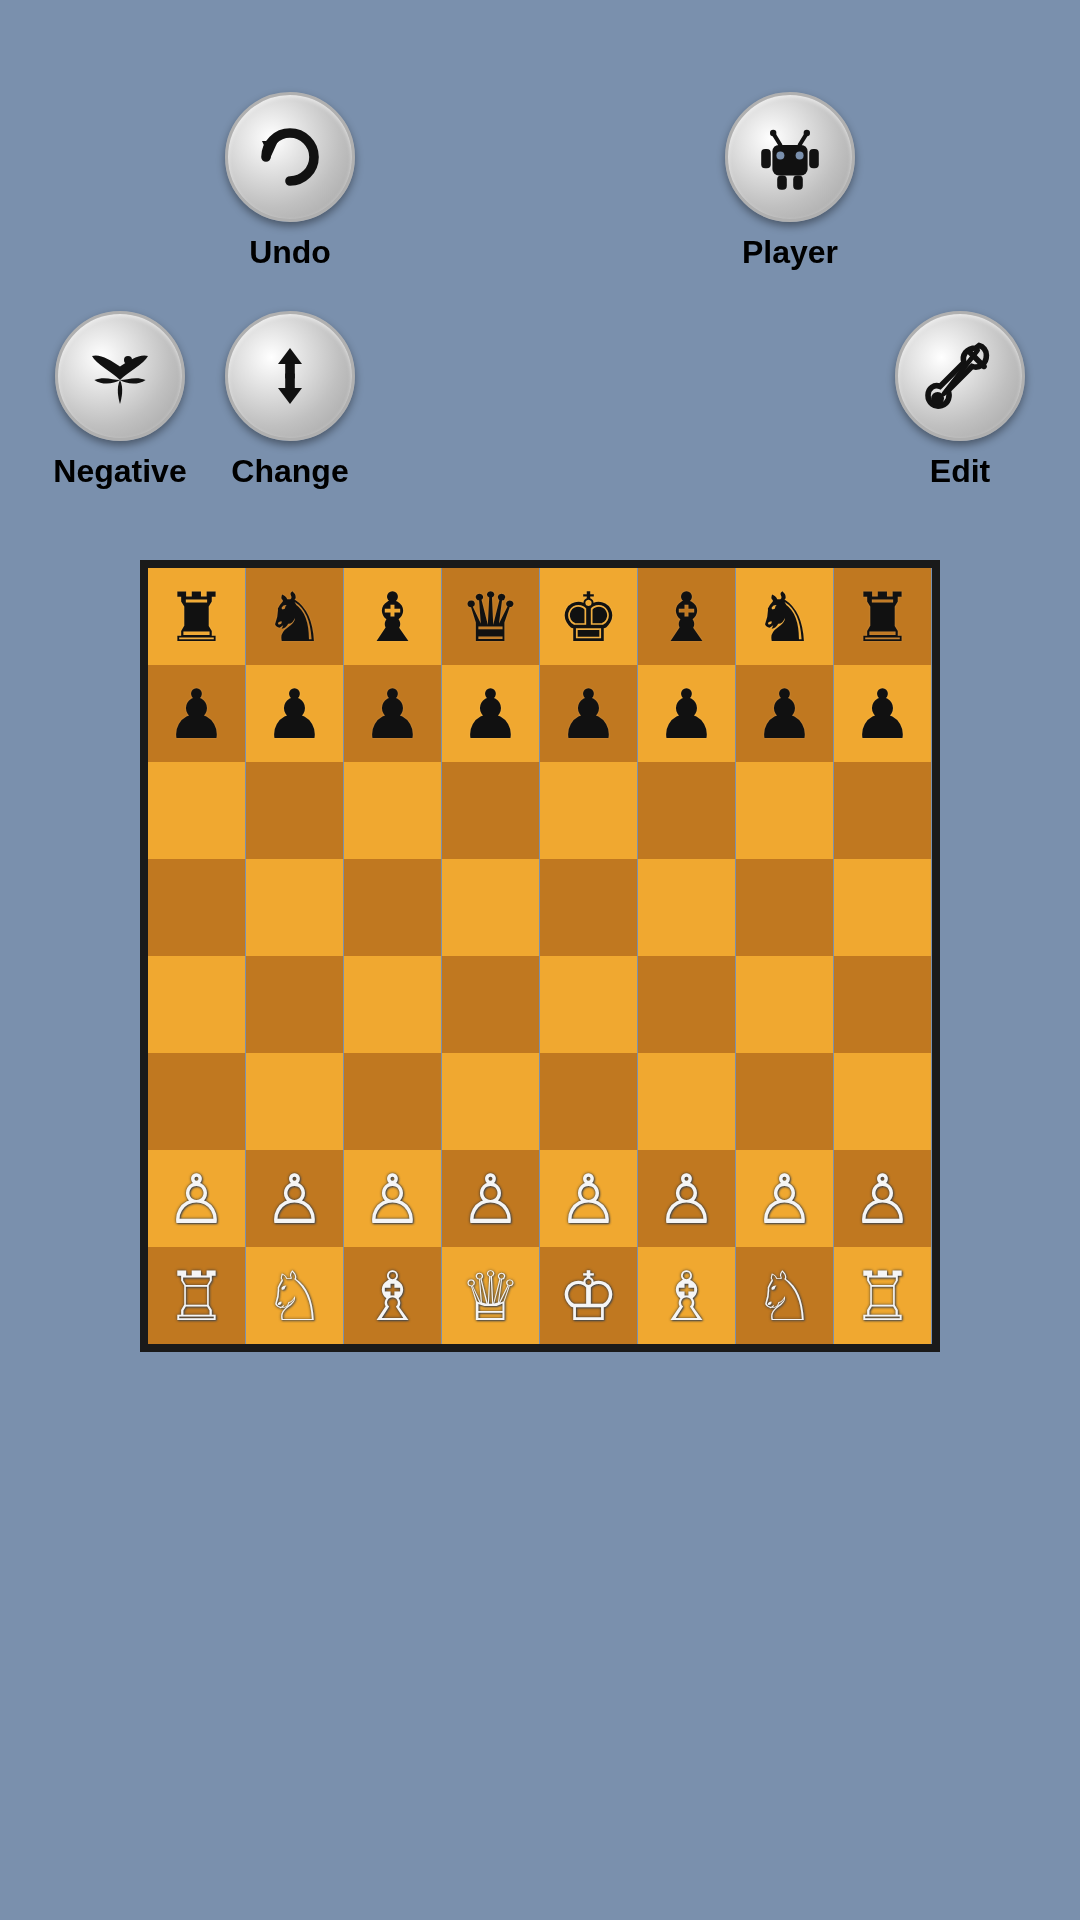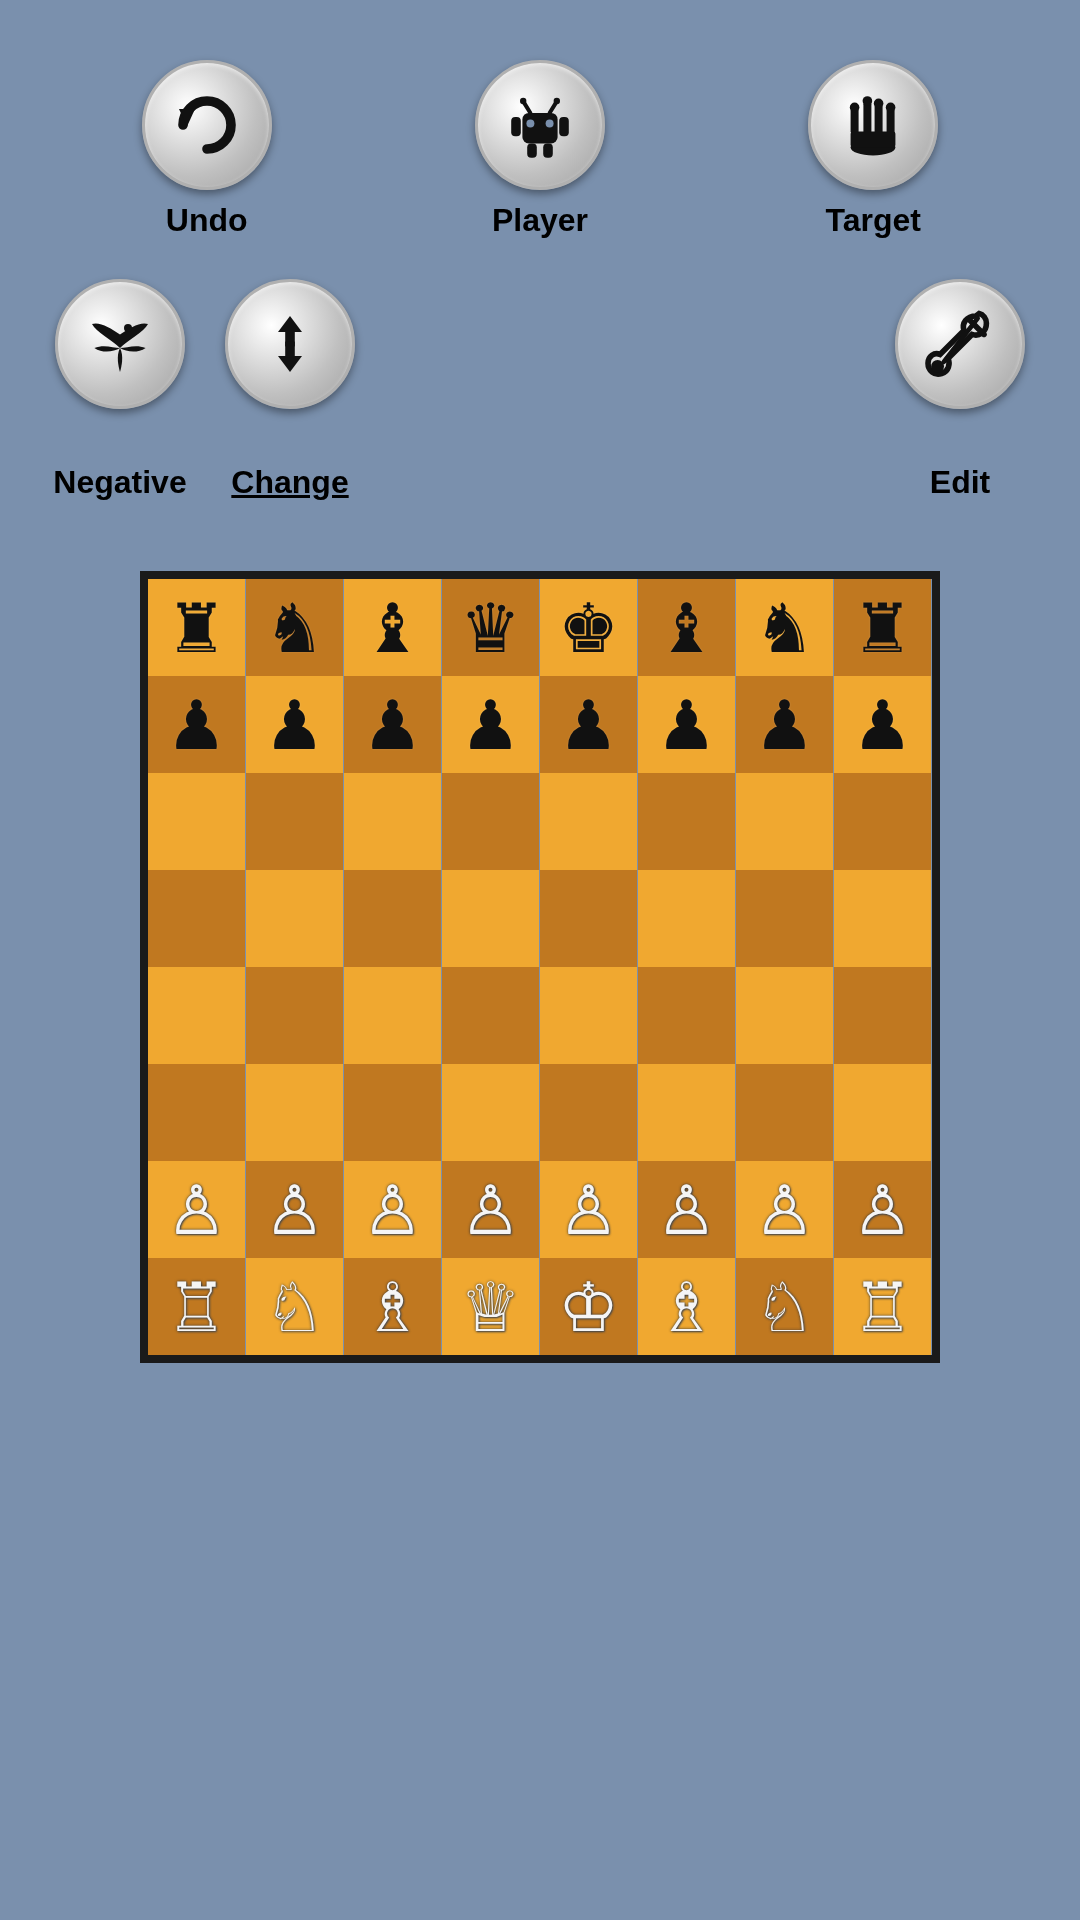--- a/index.html
+++ b/index.html
@@ -11,20 +11,21 @@
       font-family: Arial, sans-serif;
       overflow: hidden;
       position: relative;
     }
 
     .toolbar-row {
       display: flex;
       justify-content: space-around;
       align-items: center;
       padding: 60px 40px 20px 40px;
+      margin-top: 32px;
     }
 
     .toolbar-row-2 {
       display: flex;
       justify-content: flex-start;
       align-items: center;
       padding: 20px 40px 20px 40px;
       gap: 0;
     }
 
@@ -35,21 +36,20 @@
       cursor: pointer;
       width: 160px;
     }
 
     .tool-btn-row2 {
       display: flex;
       flex-direction: column;
       align-items: center;
       cursor: pointer;
       width: 160px;
-      gap: 43px;
     }
 
     .circle-icon {
       width: 130px;
       height: 130px;
       border-radius: 50%;
       background: radial-gradient(circle at 35% 35%, #ffffff, #c0c0c0 60%, #a0a0a0);
       display: flex;
       align-items: center;
       justify-content: center;
@@ -130,60 +130,41 @@
         <rect x="14" y="40" width="12" height="24" rx="5" fill="#111"></rect>
         <rect x="74" y="40" width="12" height="24" rx="5" fill="#111"></rect>
 
         <rect x="34" y="73" width="12" height="18" rx="5" fill="#111"></rect>
         <rect x="54" y="73" width="12" height="18" rx="5" fill="#111"></rect>
       </svg>
     </div>
     <span class="tool-label">Player</span>
   </div>
 
-  <div class="tool-btn">
-    <div class="circle-icon">
-      <svg class="icon-svg" viewBox="0 0 100 100">
-
-        <ellipse cx="50" cy="78" rx="28" ry="10" fill="#111"></ellipse>
-        <rect x="22" y="58" width="56" height="20" rx="3" fill="#111"></rect>
-
-        <rect x="22" y="30" width="10" height="30" rx="2" fill="#111"></rect>
-        <rect x="38" y="22" width="10" height="38" rx="2" fill="#111"></rect>
-        <rect x="52" y="25" width="10" height="35" rx="2" fill="#111"></rect>
-        <rect x="67" y="30" width="10" height="30" rx="2" fill="#111"></rect>
-        <circle cx="27" cy="28" r="6" fill="#111"></circle>
-        <circle cx="43" cy="20" r="6" fill="#111"></circle>
-        <circle cx="57" cy="23" r="6" fill="#111"></circle>
-        <circle cx="72" cy="28" r="6" fill="#111"></circle>
-      </svg>
-    </div>
-    <span class="tool-label">Target</span>
-  </div>
 
 
 </div>
 
 <div class="toolbar-row-2">
 
   <div class="tool-btn-row2">
     <div class="circle-icon">
       <svg class="icon-svg" viewBox="0 0 100 100">
 
         <path d="M50,55 C40,45 20,35 15,25 C25,22 38,30 50,38 C62,30 75,22 85,25 C80,35 60,45 50,55Z" fill="#111"></path>
         <path d="M50,55 C45,65 48,78 50,85 C52,78 55,65 50,55Z" fill="#111"></path>
         <circle cx="60" cy="30" r="5" fill="#111"></circle>
         <path d="M18,55 C30,50 42,55 50,55 C42,60 28,62 18,55Z" fill="#111"></path>
         <path d="M82,55 C70,50 58,55 50,55 C58,60 72,62 82,55Z" fill="#111"></path>
       </svg>
     </div>
     <span class="tool-label">Negative</span>
   </div>
 
-  <div class="tool-btn-row2" style="margin-left: 10px; text-decoration: underline;">
+  <div class="tool-btn-row2" style="margin-left: 10px;">
     <div class="circle-icon">
       <svg class="icon-svg" viewBox="0 0 100 100">
 
         <polygon points="50,15 35,35 65,35" fill="#111"></polygon>
         <rect x="44" y="33" width="12" height="20" fill="#111"></rect>
 
         <polygon points="50,85 35,65 65,65" fill="#111"></polygon>
         <rect x="44" y="47" width="12" height="20" fill="#111"></rect>
       </svg>
     </div>

